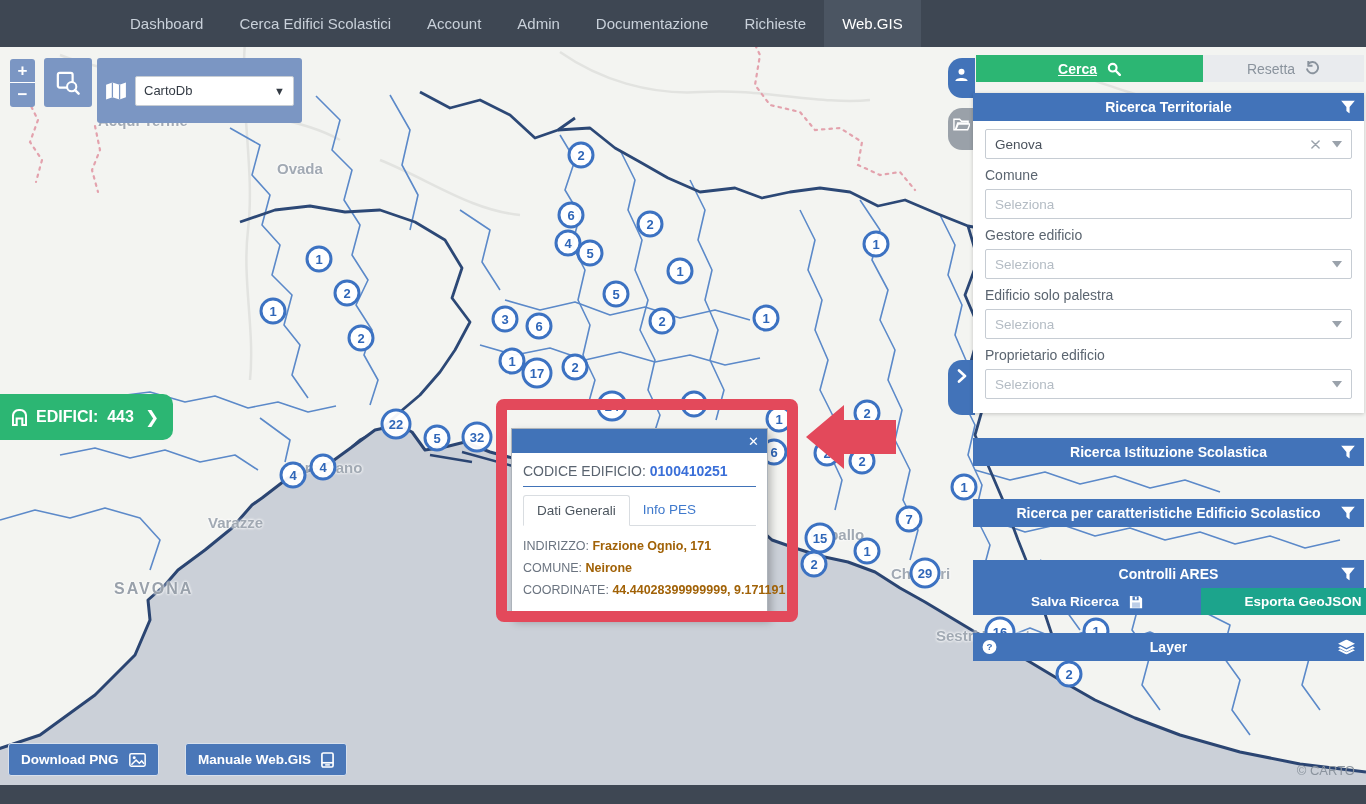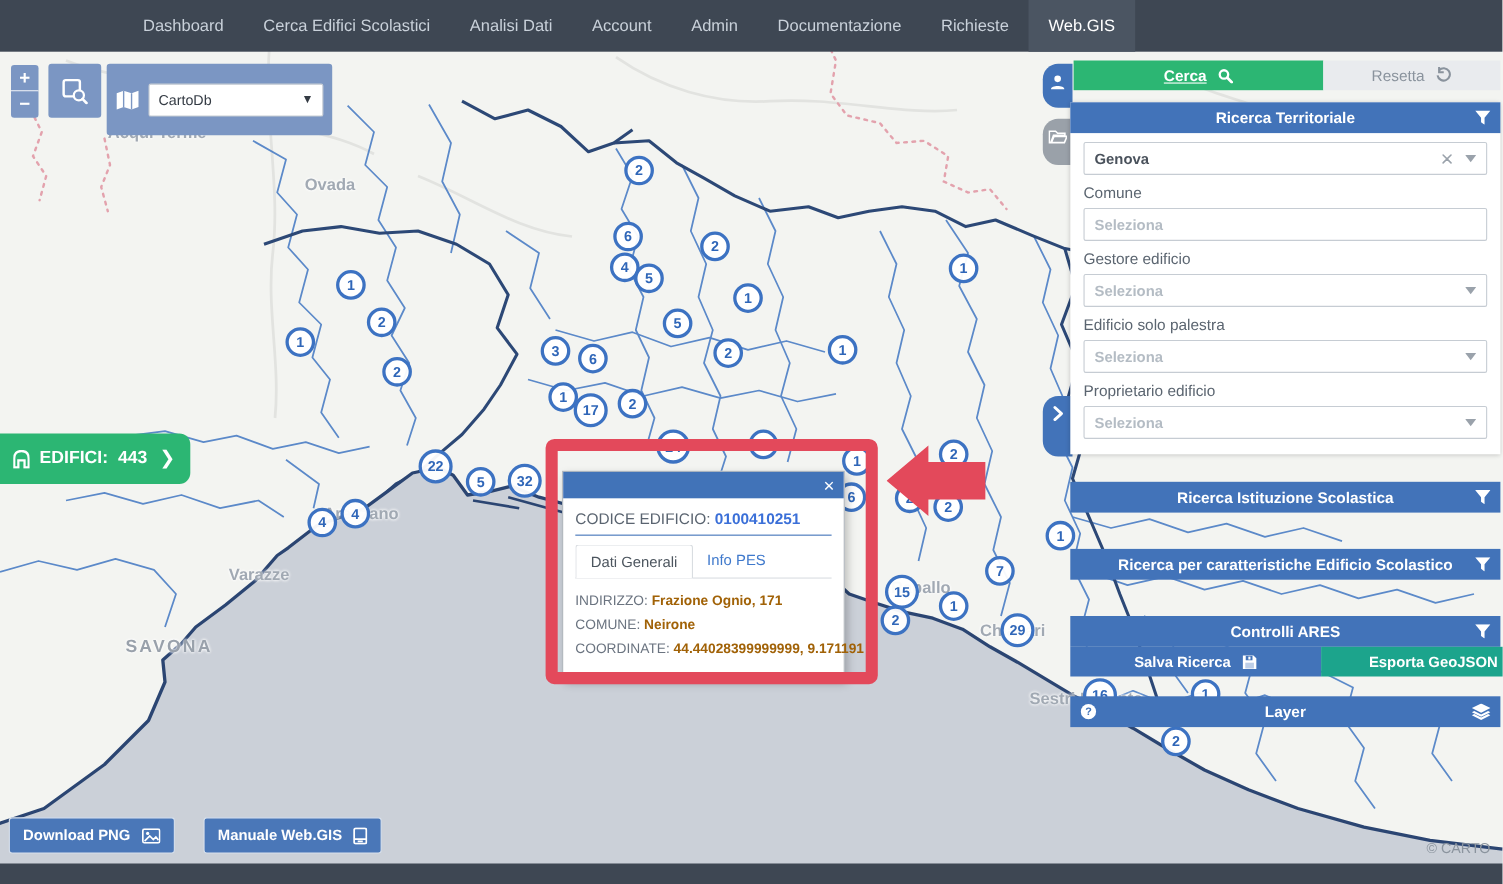--- a/index.html
+++ b/index.html
@@ -86,21 +86,21 @@
     display:flex;align-items:center;justify-content:center;gap:10px;cursor:pointer;}
   .panel{left:973px;top:93px;width:391px;background:#fff;box-shadow:0 1px 4px rgba(0,0,0,.2);}
   .bar{height:28px;background:#4273b9;color:#fff;display:flex;align-items:center;
     font-size:14px;font-weight:bold;cursor:pointer;position:relative;}
   .bar .bar-label{flex:1;text-align:center;}
   .bar .ricon{position:absolute;right:9px;top:50%;transform:translateY(-50%);display:flex;}
   .bar .licon{position:absolute;left:9px;top:50%;transform:translateY(-50%);display:flex;}
   .panel-body{padding:8px 12px 14px 12px;}
   .f-label{font-size:14px;color:#5b6570;margin:8px 0 6px 0;}
   .sel{height:28px;border:1px solid #c6ccd3;border-radius:2px;display:flex;align-items:center;
-    justify-content:space-between;padding:0 9px;font-size:13.5px;cursor:pointer;background:#fff;font-weight:bold;}
+    justify-content:space-between;padding:0 9px;font-size:13.5px;cursor:pointer;background:#fff;}
   .sel .val{color:#4a525c;}
   .sel .ph{color:#b4bcc4;}
   .sel .icons{display:flex;gap:12px;color:#9aa2ab;font-size:12px;align-items:center;}
   .sec-bar{left:973px;width:391px;}
   .actions-row{left:973px;top:588px;width:455px;height:27px;display:flex;}
   .act{display:flex;align-items:center;justify-content:center;gap:10px;color:#fff;
     font-size:13.5px;font-weight:bold;cursor:pointer;}
   .act.blue{flex:0 0 228px;background:#4273b9;}
   .act.teal{flex:1;background:#1ca48c;}
 
@@ -227,21 +227,20 @@
       <div class="cluster cl-2" style="left: 925px; top: 573px;">29</div>
       <div class="cluster cl-1" style="left: 964px; top: 487px;">1</div>
       <div class="cluster cl-2" style="left: 1000px; top: 632px;">16</div>
       <div class="cluster cl-1" style="left: 1096px; top: 631px;">1</div>
       <div class="cluster cl-1" style="left: 1069px; top: 674px;">2</div>
     </div>
 
 <div class="nav" id="nav-bar">
       <div class="nav-item">Dashboard</div>
       <div class="nav-item">Cerca Edifici Scolastici</div>
-      <div class="nav-item">Analisi Dati</div>
       <div class="nav-item">Account</div>
       <div class="nav-item">Admin</div>
       <div class="nav-item">Documentazione</div>
       <div class="nav-item">Richieste</div>
       <div class="nav-item active">Web.GIS</div>
     </div>
 
 <div class="zoombox">
   <div class="zbtn plus">+</div>
   <div class="zbtn minus">−</div>

